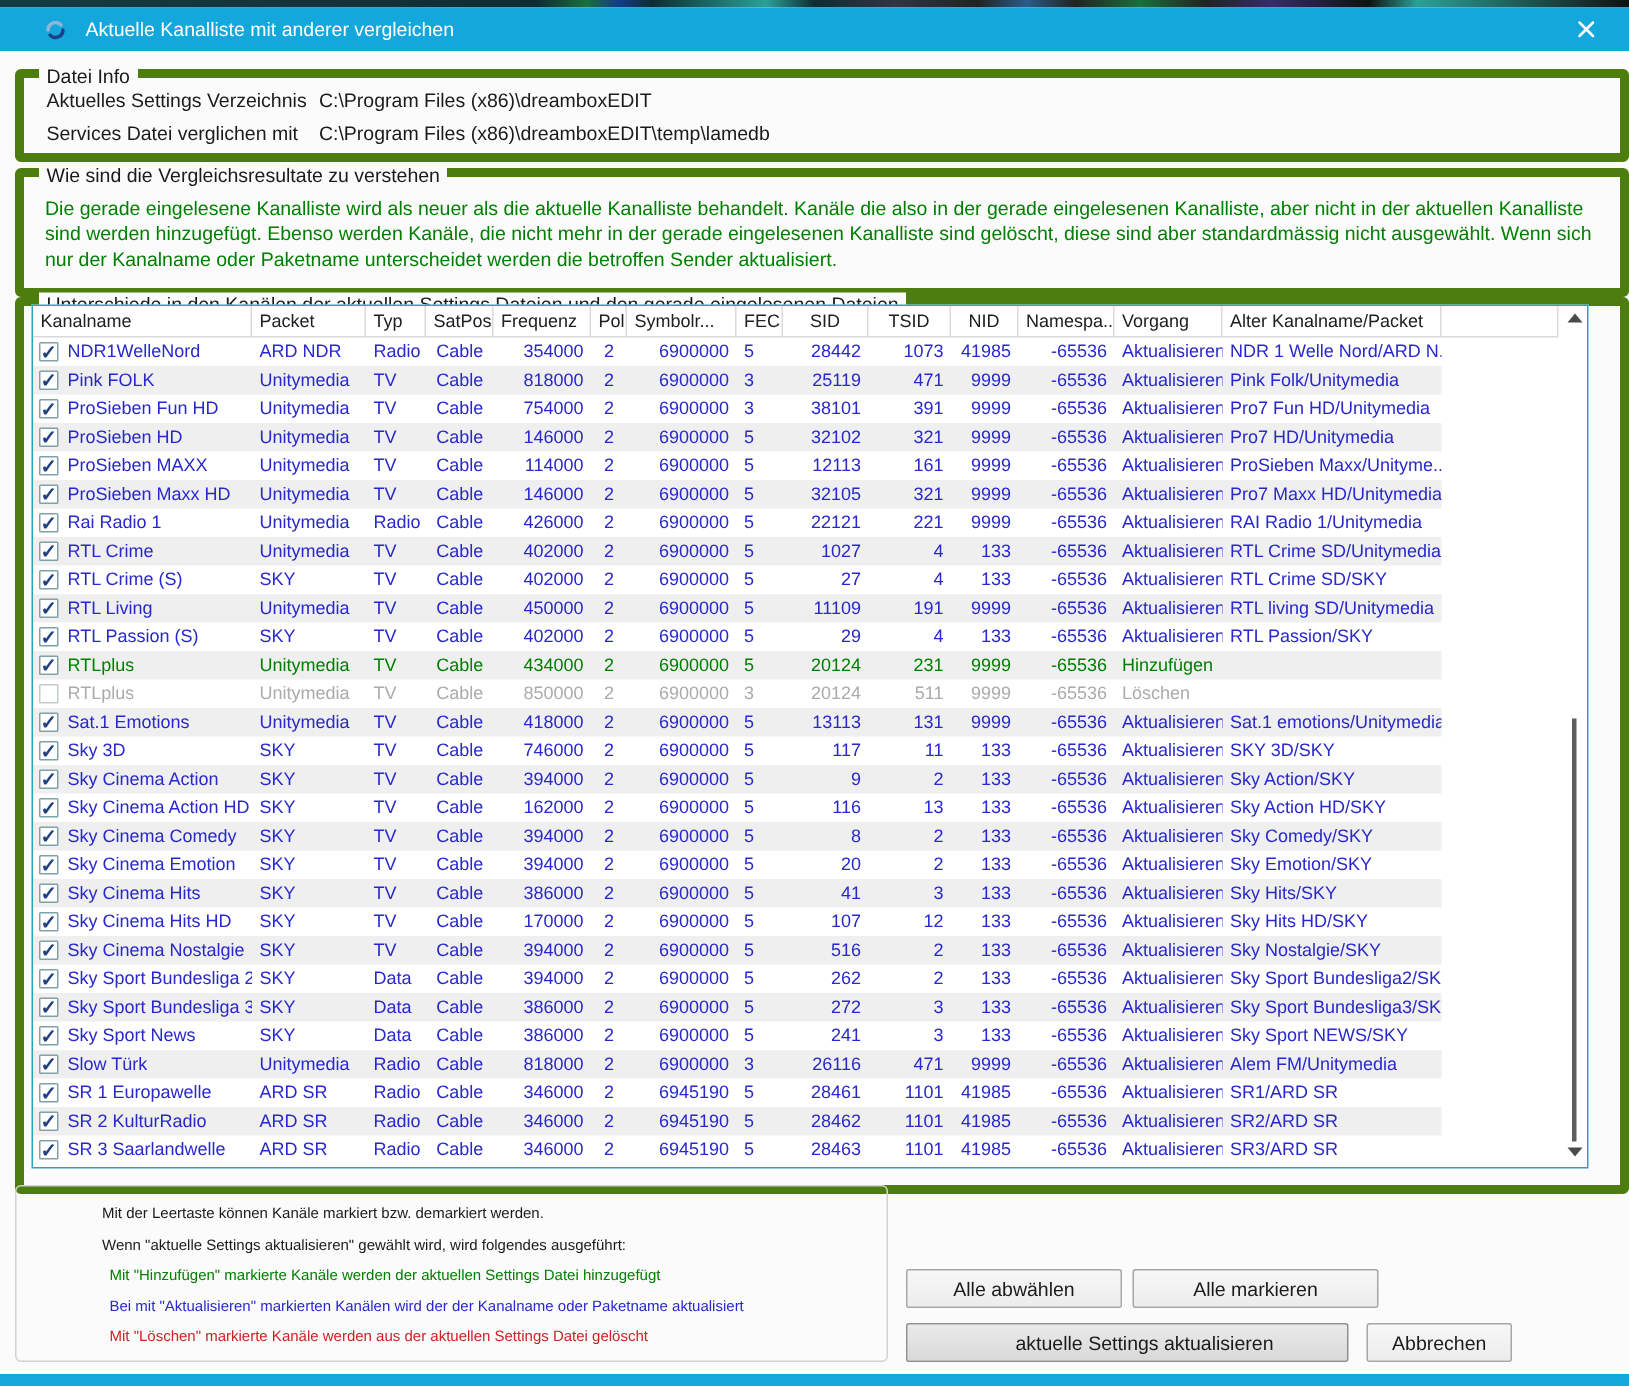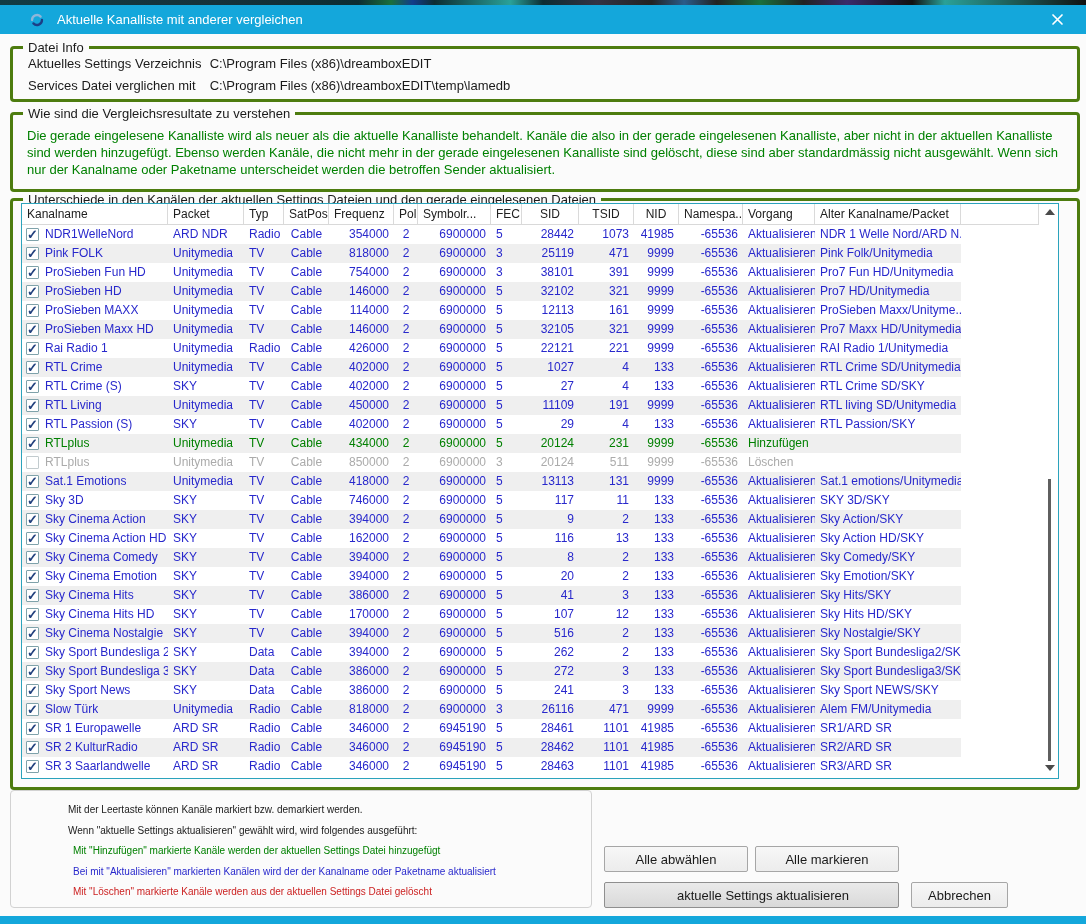--- a/index.html
+++ b/index.html
@@ -14,21 +14,21 @@
 
   
   .titlebar{position:absolute;left:0;top:5px;width:1086px;height:29px;background:#14A7DB;
     display:flex;align-items:center;}
   .titlebar .app-icon{margin-left:28px;width:18px;height:18px;flex:0 0 auto;}
   .titlebar .title{margin-left:11px;color:#fff;font-size:13px;}
   .close-btn{position:absolute;right:14px;top:0;width:30px;height:29px;display:flex;
     align-items:center;justify-content:center;cursor:pointer;}
 
   
-  .gbox{position:absolute;border:3px solid #4d7c0f;border-radius:4px;background:transparent;}
+  .gbox{position:absolute;border:6px solid #4d7c0f;border-radius:4px;background:transparent;}
   .gbox .legend{position:absolute;top:-9px;left:10px;background:#FBFBFB;padding:0 5px;
     font-size:13px;color:#1a1a1a;white-space:nowrap;}
 
   .fi-row{position:absolute;left:15px;font-size:13px;white-space:nowrap;}
   .fi-label{display:inline-block;width:178px;}
   .explain-text{position:absolute;left:14px;right:14px;top:12px;font-size:13px;line-height:17px;
     color:#008000;}
 
   
   .table{position:absolute;left:21px;top:203px;width:1036px;height:574px;background:#fff;
@@ -74,21 +74,21 @@
 
   
   .bouquet-label{position:absolute;left:605px;top:792px;font-size:13px;}
   .bouquet-input{position:absolute;left:604px;top:813px;width:294px;height:24px;
     box-sizing:border-box;border:1px solid #ABABAB;background:#fff;font-family:"Liberation Sans",sans-serif;
     font-size:13px;padding:0 6px;color:#1a1a1a;}
   .btn{position:absolute;height:26px;box-sizing:border-box;border:1px solid #A6A6A6;
     background:linear-gradient(#F7F7F7,#ECECEC);border-radius:2px;font-family:"Liberation Sans",sans-serif;
     font-size:13px;color:#1a1a1a;cursor:pointer;}
   .btn-deselect{left:604px;top:846px;width:144px;}
-  .btn-select{left:755px;top:846px;width:144px;}
+  .btn-select{left:755px;top:846px;width:164px;}
   .btn-apply{left:604px;top:882px;width:295px;background:linear-gradient(#EAEAEA,#D9D9D9);
     border-color:#8F8F8F;padding-left:29px;}
   .btn-cancel{left:911px;top:882px;width:97px;}
 
   .bottom-strip{position:absolute;left:0;top:916px;width:1086px;height:8px;background:#14A7DB;}
 </style>
 </head>
 <body>
 
 <div id="app">

